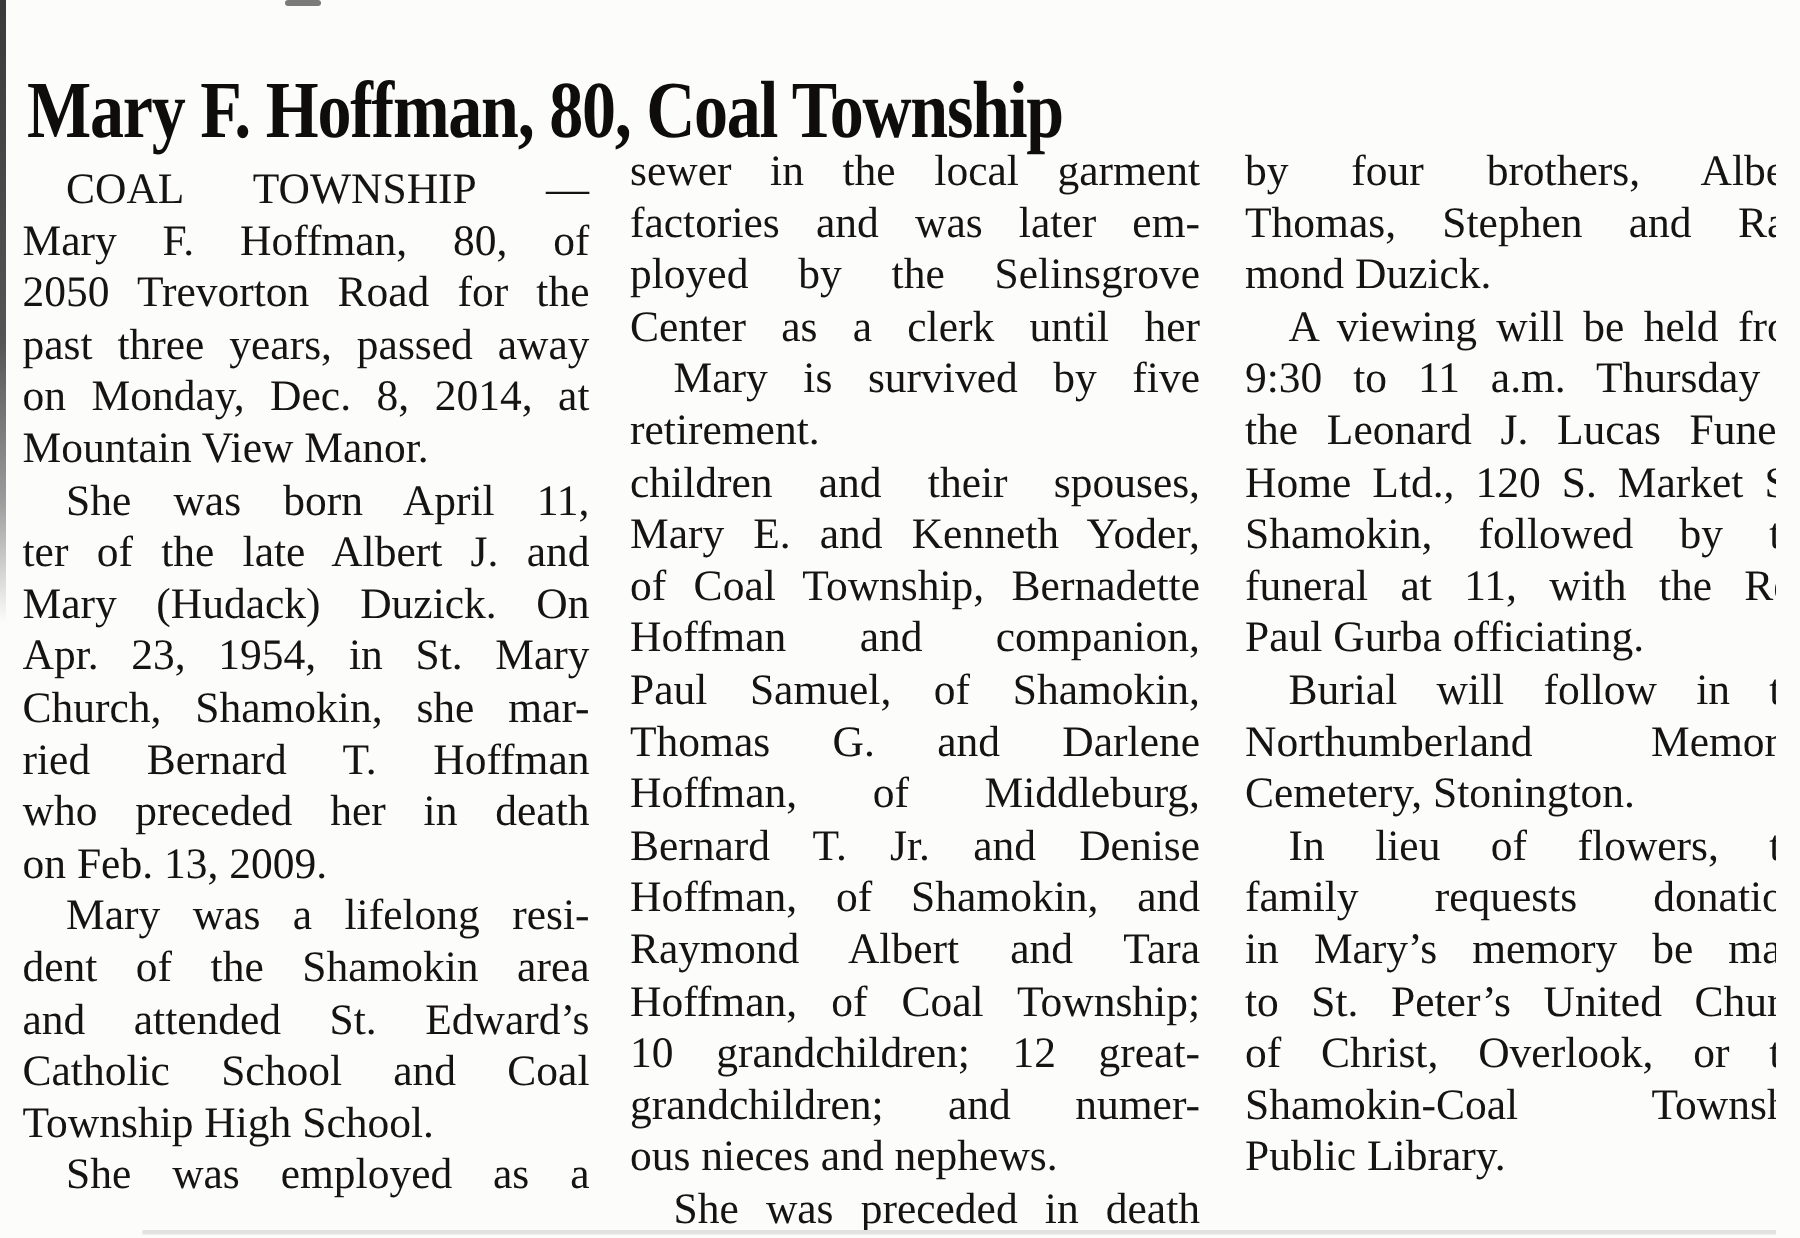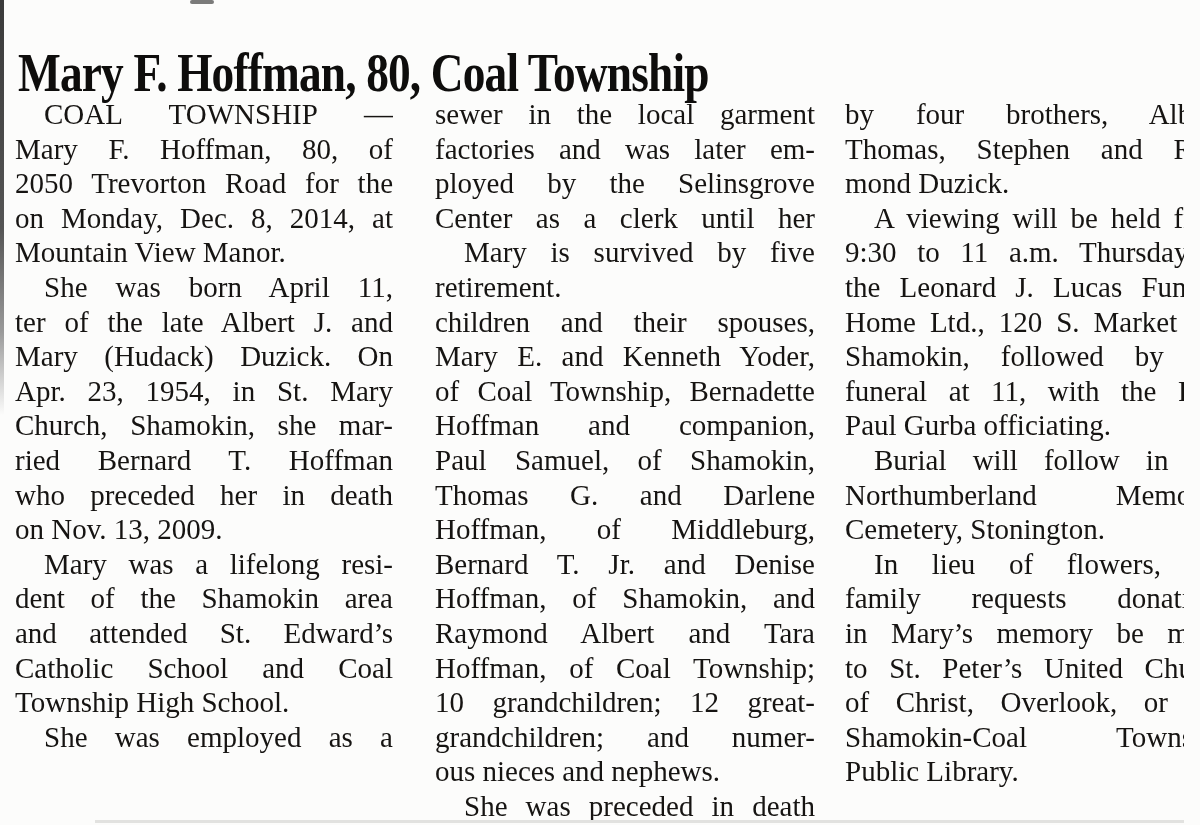--- a/index.html
+++ b/index.html
@@ -34,22 +34,22 @@
     left: 0;
     top: 97px;
     width: 1215px;
     display: flex;
     align-items: flex-start;
     color: #161412;
     font-size: 29px;
     line-height: 34.6px;
   }
   .col { flex: 0 0 auto; }
-  .col-1 { margin-left: 15px; width: 378px; }
-  .col-2 { margin-left: 42px; width: 380px; }
+  .col-1 { margin-left: 15px; width: 378px; margin-top: 12px; }
+  .col-2 { margin-left: 27px; width: 380px; }
   .col-3 { margin-left: 30px; width: 385px; }
   .ln {
     text-align: justify;
     text-align-last: justify;
     white-space: normal;
     height: 34.6px;
     overflow: hidden;
   }
   .ln.end { text-align-last: left; }
   .ln.indent { text-indent: 1em; }
@@ -84,30 +84,31 @@
   <div class="top-smudge"></div>
 
   <h1 class="headline">Mary F. Hoffman, 80, Coal Township</h1>
 
   <div class="cols">
 
     <div class="col col-1">
       <div class="ln indent">COAL TOWNSHIP —</div>
       <div class="ln">Mary F. Hoffman, 80, of</div>
       <div class="ln">2050 Trevorton Road for the</div>
+      <div class="ln">past three years, passed away</div>
       <div class="ln">on Monday, Dec. 8, 2014, at</div>
       <div class="ln end">Mountain View Manor.</div>
       <div class="ln indent">She was born April 11,</div>
       <div class="ln">ter of the late Albert J. and</div>
       <div class="ln">Mary (Hudack) Duzick. On</div>
       <div class="ln">Apr. 23, 1954, in St. Mary</div>
       <div class="ln">Church, Shamokin, she mar-</div>
       <div class="ln">ried Bernard T. Hoffman</div>
       <div class="ln">who preceded her in death</div>
-      <div class="ln end">on Nov. 13, 2009.</div>
+      <div class="ln end">on Feb. 13, 2009.</div>
       <div class="ln indent">Mary was a lifelong resi-</div>
       <div class="ln">dent of the Shamokin area</div>
       <div class="ln">and attended St. Edward’s</div>
       <div class="ln">Catholic School and Coal</div>
       <div class="ln end">Township High School.</div>
       <div class="ln indent">She was employed as a</div>
     </div>
 
     <div class="col col-2">
       <div class="ln">sewer in the local garment</div>

